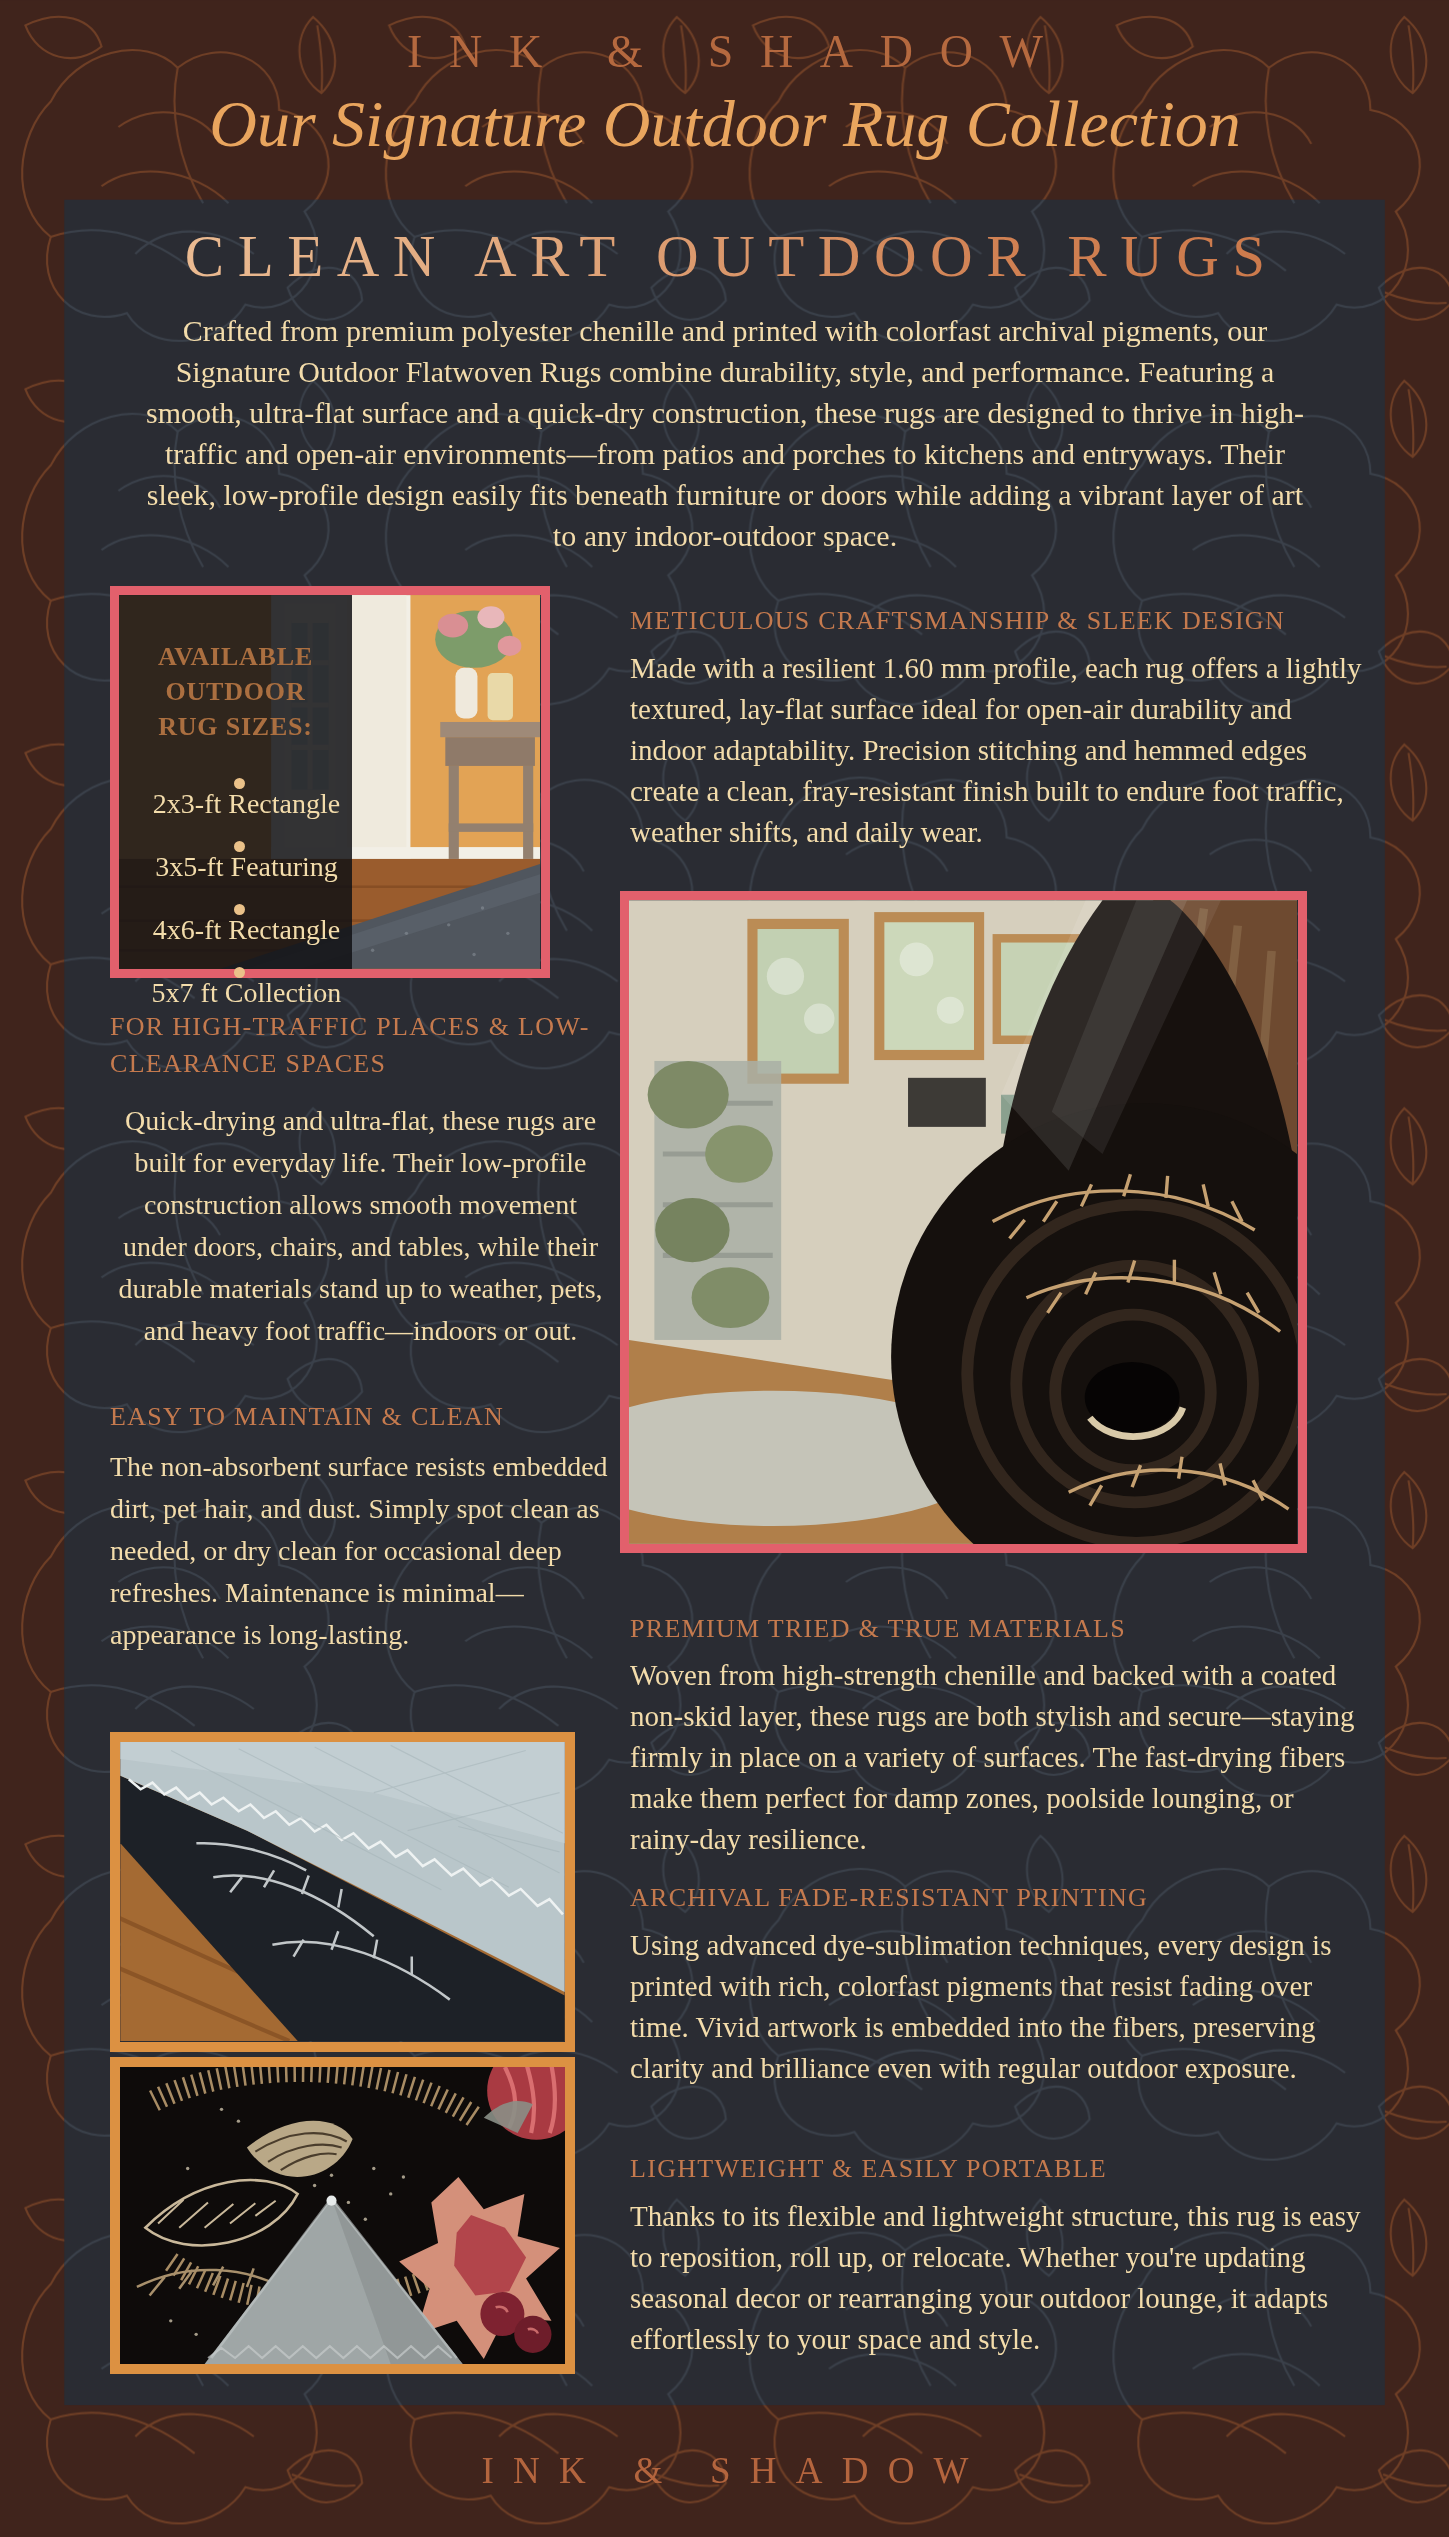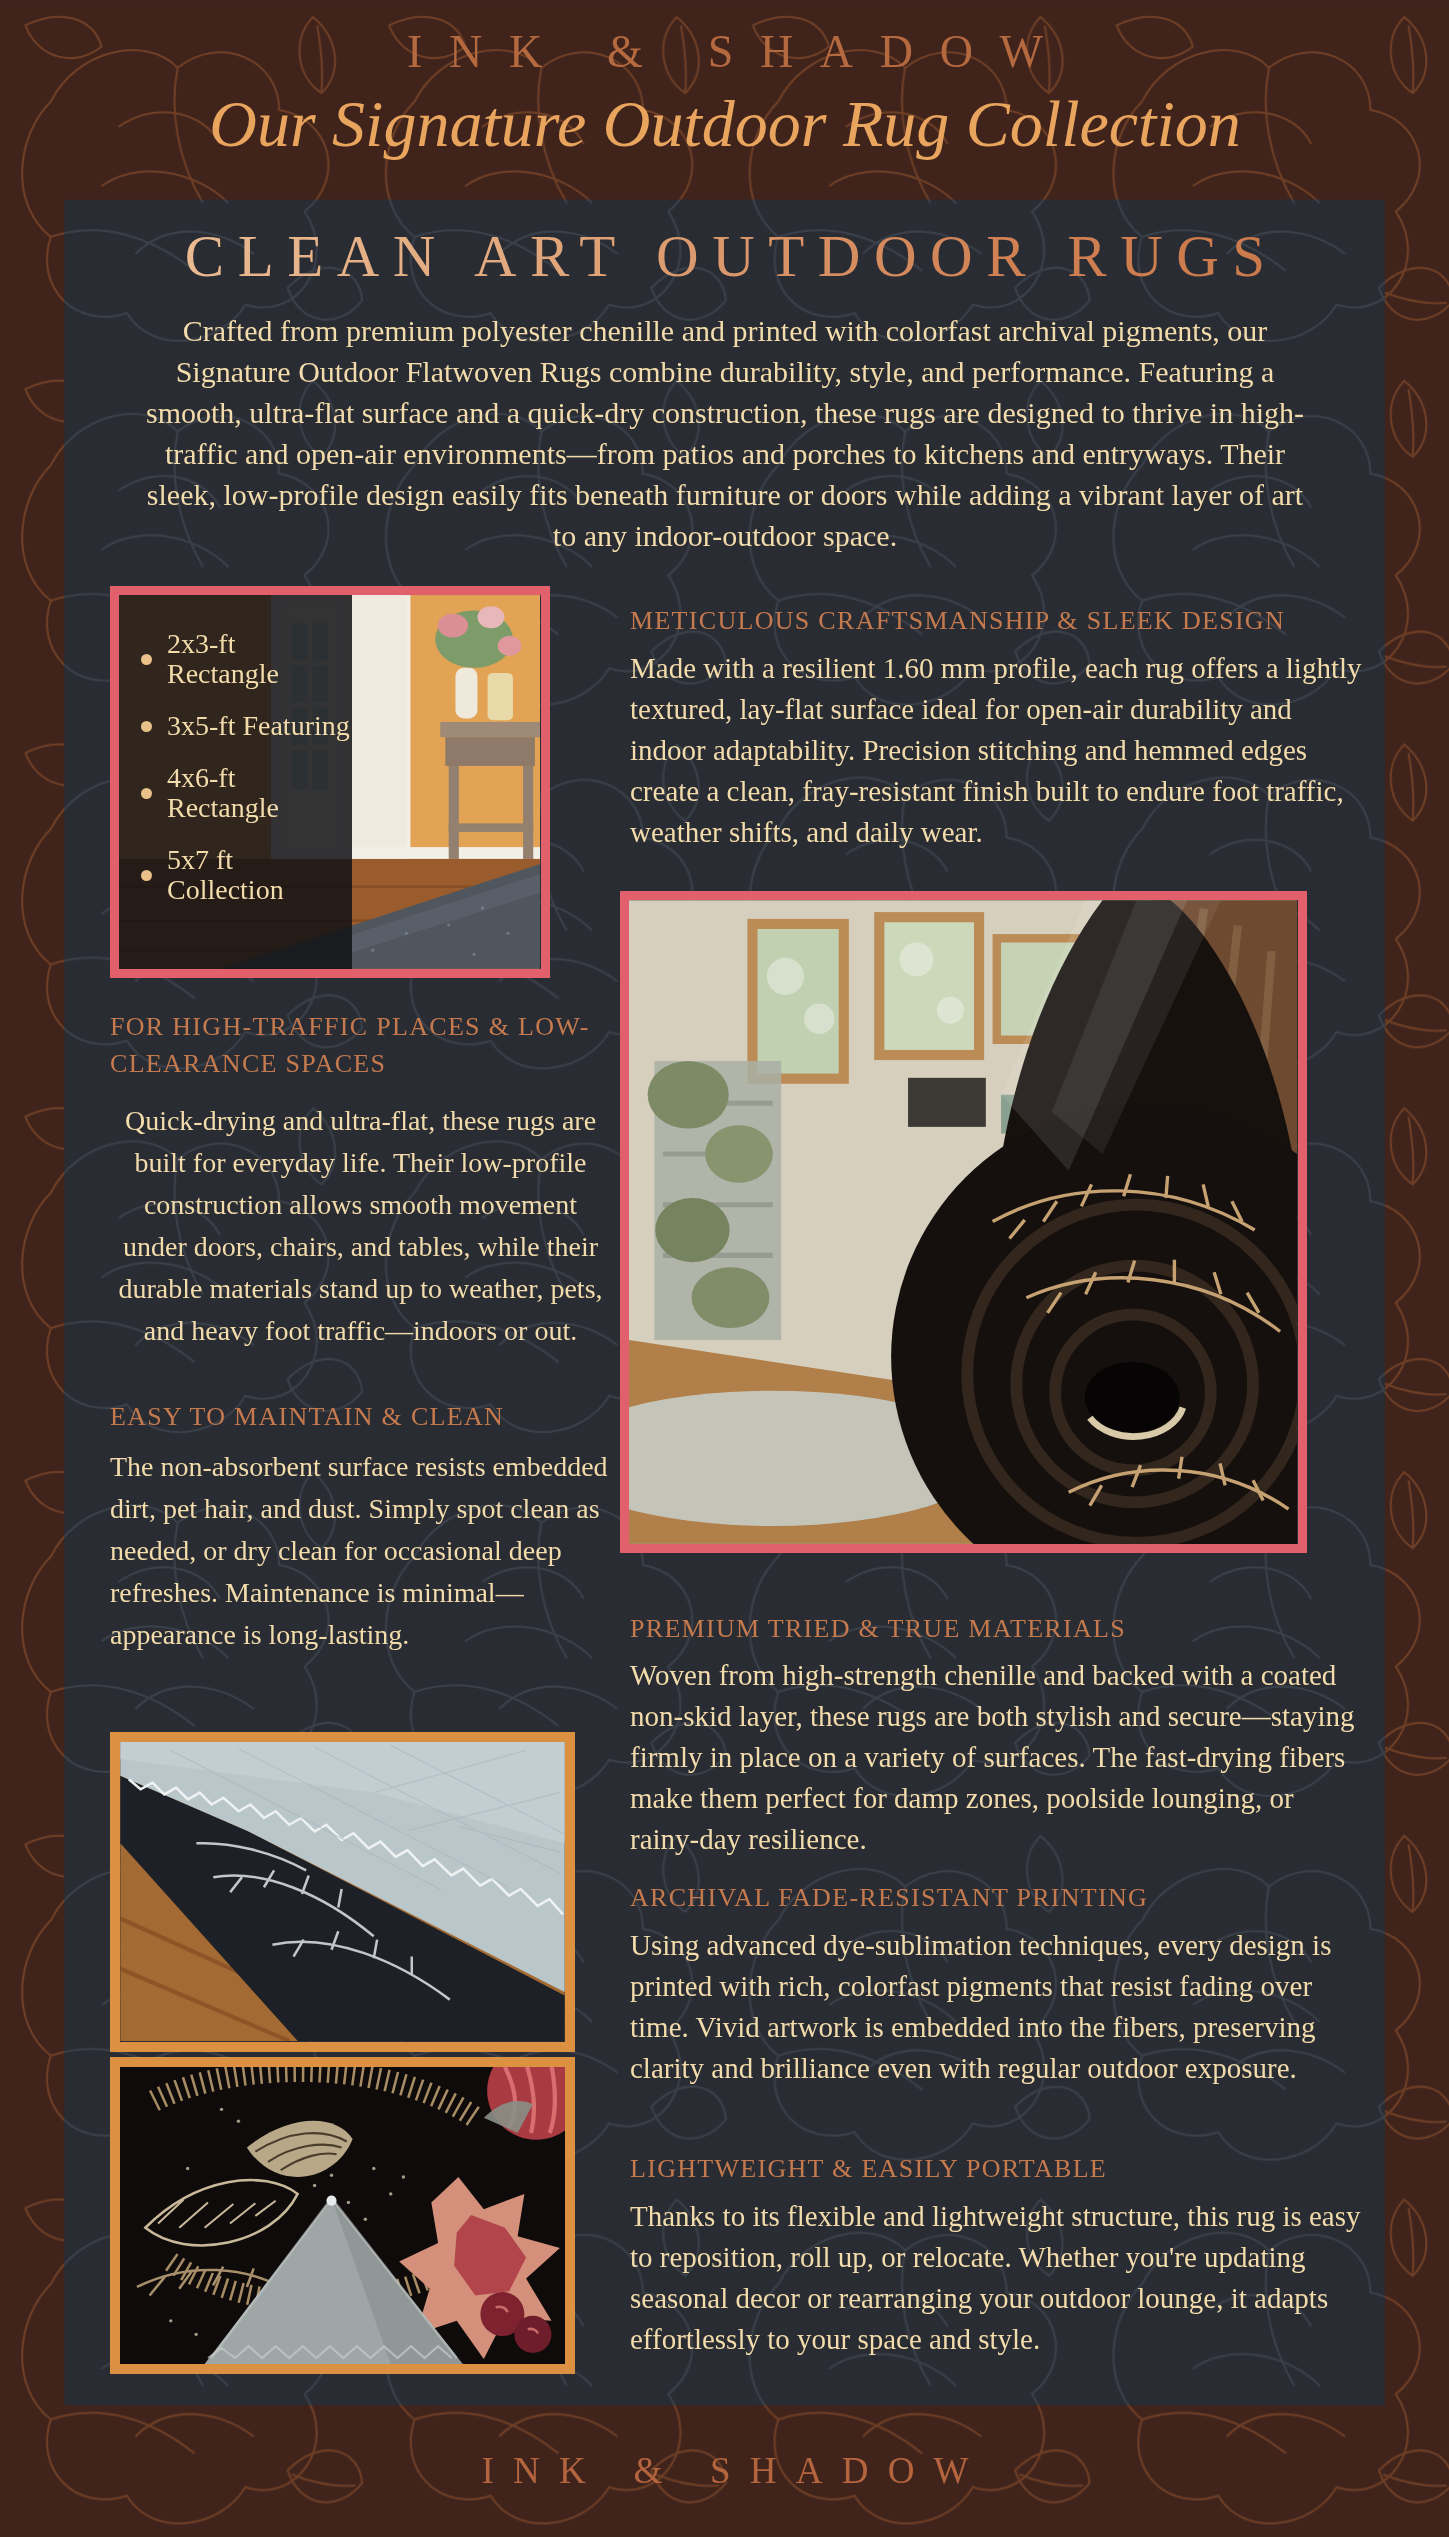--- a/index.html
+++ b/index.html
@@ -58,21 +58,21 @@
     color:#f0dcb0;
   }
   .sizes-heading{
     margin:44px 15px 0 15px;text-align:center;
     font-size:26px;line-height:35px;font-weight:700;
     letter-spacing:0.8px;color:#ab6f40;
   }
   .sizes-list{list-style:none;margin:34px 0 0 22px;padding:0;}
   .sizes-list li{
     display:flex;align-items:center;
-    font-size:28px;line-height:30px;margin-bottom:22px;color:#f3dcab;
+    font-size:28px;line-height:30px;margin-bottom:22px;color:#f3dcab;flex-direction:column;
   }
   .sizes-list .dot{
     width:11px;height:11px;border-radius:50%;
     background:#eac189;margin-right:15px;flex:0 0 auto;
   }
 </style>
 </head>
 <body>
 
 <svg class="abs" style="left:0;top:0" width="1450" height="2538" viewBox="0 0 1714 3000">
@@ -141,20 +141,21 @@
     <g fill="#aab2ba" opacity="0.35">
       <circle cx="300" cy="420" r="2"></circle>
         <circle cx="340" cy="400" r="2"></circle>
         <circle cx="390" cy="390" r="2"></circle>
       <circle cx="430" cy="370" r="2"></circle>
         <circle cx="460" cy="400" r="2"></circle>
         <circle cx="420" cy="425" r="2"></circle>
     </g>
   </svg>
   <div class="sizes-overlay">
+    <div class="sizes-heading">AVAILABLE OUTDOOR RUG SIZES:</div>
     <ul class="sizes-list">
       <li>
           <span class="dot"></span>
           <span>2x3-ft Rectangle</span>
         </li>
       <li>
           <span class="dot"></span>
           <span>3x5-ft Featuring</span>
         </li>
       <li>

